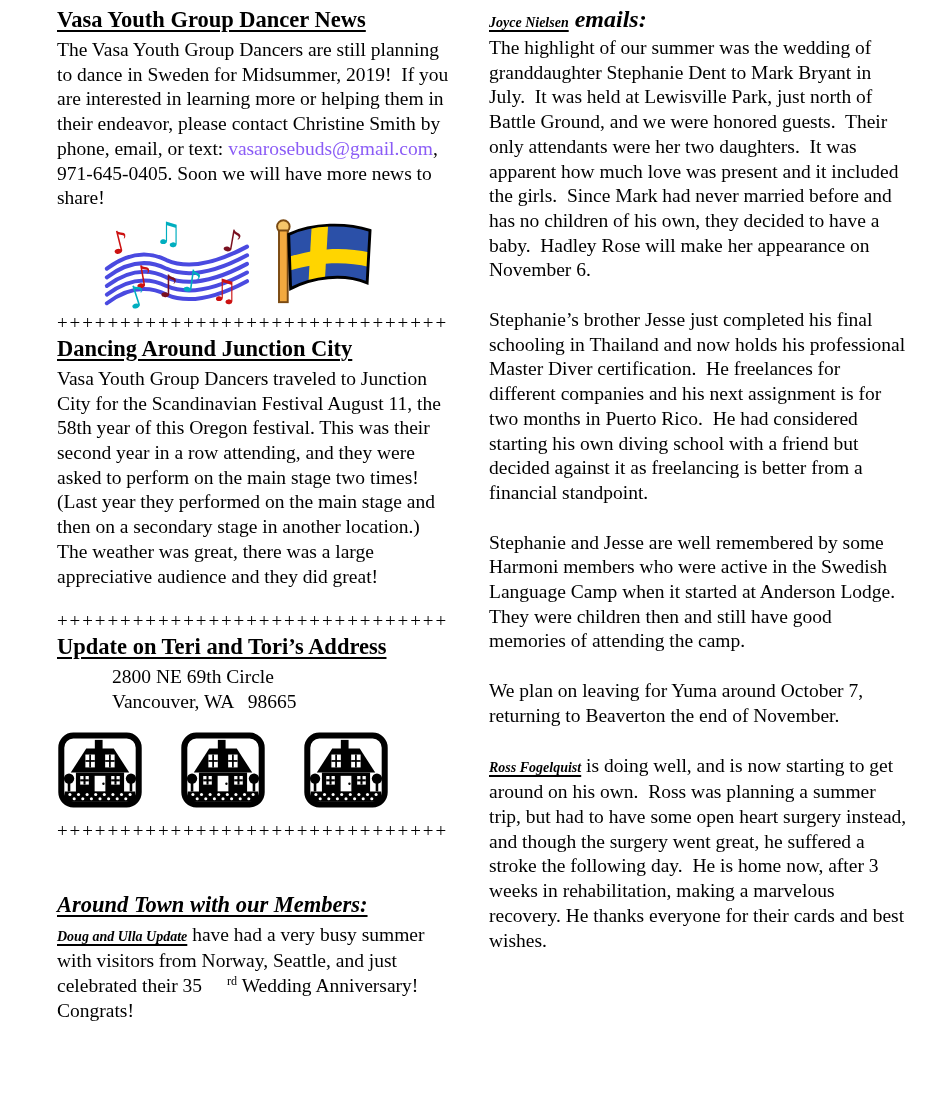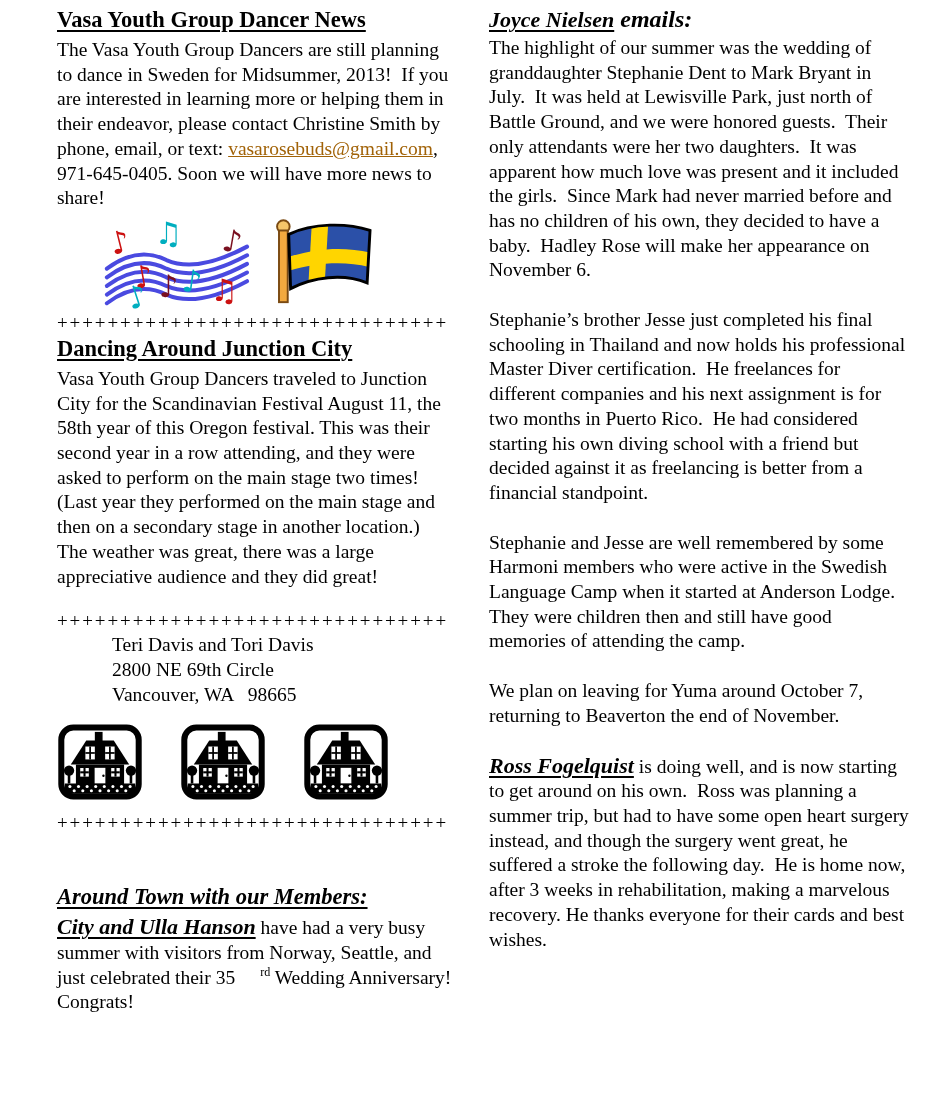--- a/index.html
+++ b/index.html
@@ -22,25 +22,25 @@
     margin:0 0 4px 0;
   }
   .headline.italic{font-style:italic;margin-top:48px;}
   .body-text{
     font-size:19.5px;line-height:24.7px;margin:0;
     white-space:pre-wrap;
   }
   .name-run{
     font-weight:bold;font-style:italic;
     text-decoration:underline;text-decoration-thickness:2px;text-underline-offset:3px;
-    font-size:22px;
+    font-size:14px;
     margin-top:16px;
   }
   .emails-run{font-style:italic;font-weight:bold;font-size:24px;}
-  .email-link{color:#a16207;text-decoration:underline;cursor:pointer;}
+  .email-link{color:#8b5cf6;cursor:pointer;}
   .plus-divider{
     font-size:19px;line-height:24px;letter-spacing:1.9px;
     white-space:nowrap;overflow:hidden;margin:0;
   }
   .images-row{
     display:flex;align-items:center;gap:14px;
     margin:2px 0 2px 40px;height:96px;
   }
   .houses-row{
     display:flex;align-items:center;gap:37px;
@@ -99,21 +99,21 @@
       </g>
     </symbol>
   </defs>
 </svg>
 
 <div class="page">
 
   <div class="col-left">
 
     <h2 class="headline">Vasa Youth Group Dancer News</h2>
-    <p class="body-text"><span>The Vasa Youth Group Dancers are still planning to dance in Sweden for Midsummer, 2013!  If you are interested in learning more or helping them in their endeavor, please contact Christine Smith by phone, email, or text: </span><a class="email-link">vasarosebuds@gmail.com</a><span>, 971-645-0405. Soon we will have more news to share!</span></p>
+    <p class="body-text"><span>The Vasa Youth Group Dancers are still planning to dance in Sweden for Midsummer, 2019!  If you are interested in learning more or helping them in their endeavor, please contact Christine Smith by phone, email, or text: </span><a class="email-link">vasarosebuds@gmail.com</a><span>, 971-645-0405. Soon we will have more news to share!</span></p>
 
     <div class="images-row">
 
       <svg width="158" height="96" viewBox="0 0 160 100">
         <g fill="none" stroke="#4a4ae0" stroke-width="4.2" stroke-linecap="round">
           <path d="M8,58  q32,-24 62,-9 q32,14 84,-14"></path>
           <path d="M8,67  q32,-24 62,-9 q32,14 84,-14"></path>
           <path d="M8,76  q32,-24 62,-9 q32,14 84,-14"></path>
           <path d="M8,85  q32,-24 62,-9 q32,14 84,-14"></path>
           <path d="M8,94  q32,-24 62,-9 q32,14 84,-14"></path>
@@ -148,42 +148,42 @@
     </div>
 
     <div class="plus-divider">+++++++++++++++++++++++++++++++</div>
 
     <h2 class="headline">Dancing Around Junction City</h2>
     <p class="body-text">Vasa Youth Group Dancers traveled to Junction City for the Scandinavian Festival August 11, the 58th year of this Oregon festival. This was their second year in a row attending, and they were asked to perform on the main stage two times! (Last year they performed on the main stage and then on a secondary stage in another location.)
 The weather was great, there was a large appreciative audience and they did great!</p>
 
     <div class="plus-divider mt-lg">+++++++++++++++++++++++++++++++</div>
 
+    <h2 class="headline">Update on Teri and Tori’s Address</h2>
     <div class="address-block">
-      <div class="body-text">Teri Davis and Tori Davis</div>
       <div class="body-text">2800 NE 69th Circle</div>
       <div class="body-text">Vancouver, WA   98665</div>
     </div>
 
     <div class="houses-row">
       <svg width="86" height="78">
           <use href="#house"></use>
         </svg>
       <svg width="86" height="78">
           <use href="#house"></use>
         </svg>
       <svg width="86" height="78">
           <use href="#house"></use>
         </svg>
     </div>
 
     <div class="plus-divider">+++++++++++++++++++++++++++++++</div>
 
     <h2 class="headline italic">Around Town with our Members:</h2>
-    <p class="body-text"><span class="name-run">City and Ulla Hanson</span><span> have had a very busy summer with visitors from Norway, Seattle, and just celebrated their 35</span><sup>rd</sup><span> Wedding Anniversary!  Congrats!</span></p>
+    <p class="body-text"><span class="name-run">Doug and Ulla Update</span><span> have had a very busy summer with visitors from Norway, Seattle, and just celebrated their 35</span><sup>rd</sup><span> Wedding Anniversary!  Congrats!</span></p>
 
   </div>
 
   <div class="col-right">
 
     <div style="margin-bottom:3px;"><span class="name-run">Joyce Nielsen</span><span class="emails-run"> emails:</span></div>
 
     <p class="body-text para-gap">The highlight of our summer was the wedding of granddaughter Stephanie Dent to Mark Bryant in July.  It was held at Lewisville Park, just north of Battle Ground, and we were honored guests.  Their only attendants were her two daughters.  It was apparent how much love was present and it included the girls.  Since Mark had never married before and has no children of his own, they decided to have a baby.  Hadley Rose will make her appearance on November 6.</p>
     <p class="body-text para-gap">Stephanie’s brother Jesse just completed his final schooling in Thailand and now holds his professional Master Diver certification.  He freelances for different companies and his next assignment is for two months in Puerto Rico.  He had considered starting his own diving school with a friend but decided against it as freelancing is better from a financial standpoint.</p>
     <p class="body-text para-gap">Stephanie and Jesse are well remembered by some Harmoni members who were active in the Swedish Language Camp when it started at Anderson Lodge.  They were children then and still have good memories of attending the camp.</p>

